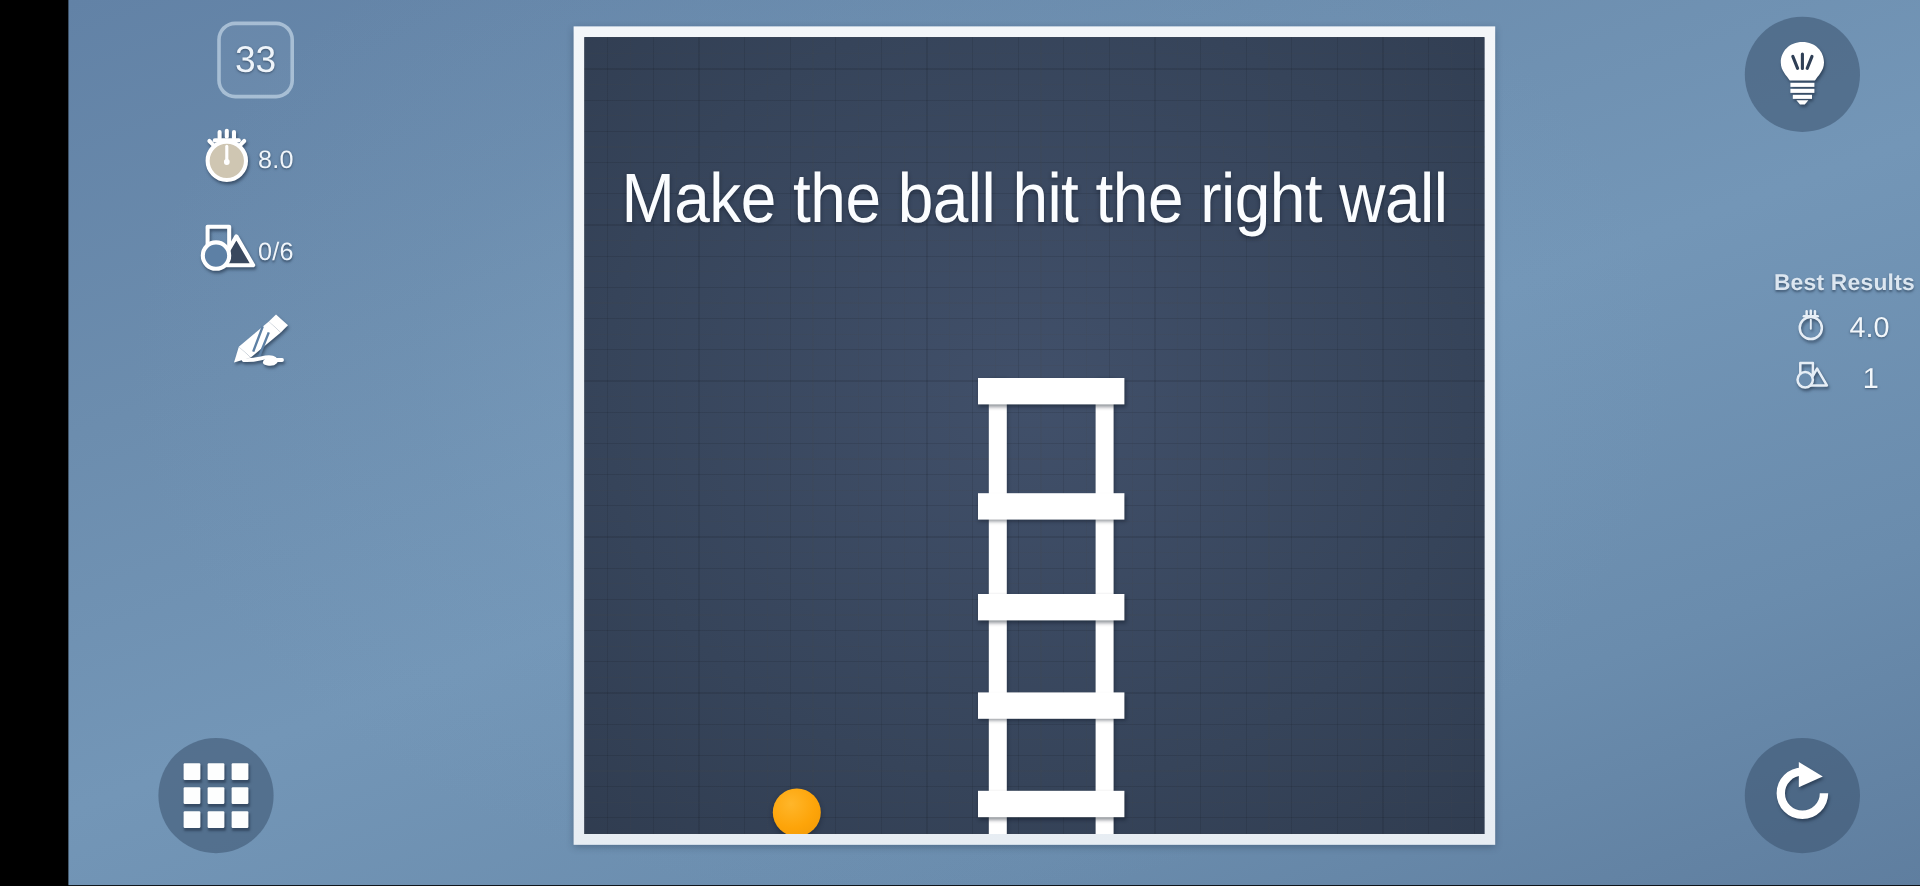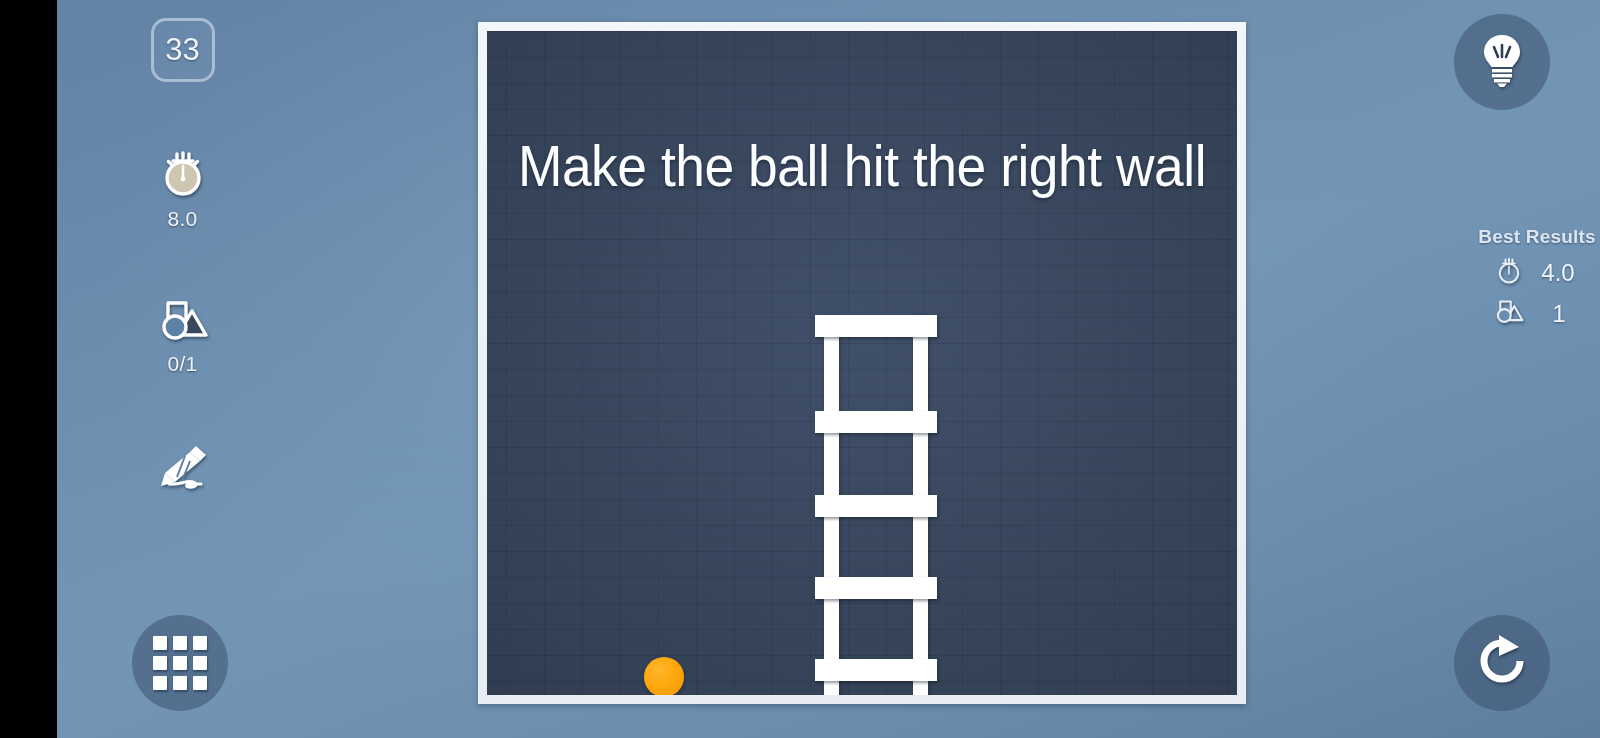--- a/index.html
+++ b/index.html
@@ -22,31 +22,31 @@
   #stage {
     position:absolute; left:57px; top:0; width:1543px; height:738px;
     background:
       radial-gradient(ellipse 900px 620px at 45% 42%, rgba(140,175,205,0.38) 0%, rgba(130,168,200,0.10) 45%, rgba(0,0,0,0) 72%),
       linear-gradient(160deg, #6282a6 0%, #6c8dae 28%, #7396b7 52%, #6a8cad 78%, #5f7e9f 100%);
   }
 
   
   #hud-left {
     position:absolute; left:63px; top:18px; width:125px;
-    display:flex; flex-direction:column; align-items:center;gap:44px;
+    display:flex; flex-direction:column; align-items:flex-end;
   }
   #level-badge {
     width:64px; height:64px; border-radius:15px;
     border:3px solid rgba(205,222,238,0.62);
     display:flex; align-items:center; justify-content:center;
     color:#eef4fa; font-size:31px; font-weight:400;
     text-shadow:0 1px 2px rgba(20,35,55,0.55);
     background:rgba(255,255,255,0.035);
   }
-  .hud-stat { margin-top:22px; display:flex; flex-direction:column; align-items:center; }
+  .hud-stat { margin-top:22px; display:flex; flex-direction:row; align-items:center; }
   .hud-stat .val {
     color:#f0f5fa; font-size:21px; margin-top:3px; letter-spacing:0.3px;
     text-shadow:0 1px 2px rgba(20,35,55,0.6);
   }
   .icon-shadow { filter:drop-shadow(1px 2px 1.5px rgba(20,35,55,0.55)); }
 
   
   .round-btn {
     position:absolute; border-radius:50%;
     background:rgba(58,82,110,0.55);
@@ -164,21 +164,21 @@
       <div class="hud-stat">
         <span class="icon-shadow">
           <svg width="54" height="48" viewBox="0 0 54 48">
             <g fill="none" stroke="#ffffff" stroke-width="3.4" stroke-linejoin="round">
               <path d="M12 6 L30 6 L30 24 L12 24 Z"></path>
               <path d="M36 14 L50 38 L22 38 Z" fill="#39485e"></path>
               <circle cx="19" cy="30" r="11" fill="#5d80a5"></circle>
             </g>
           </svg>
         </span>
-        <span class="val">0/1</span>
+        <span class="val">0/6</span>
       </div>
 
       <div class="hud-stat">
         <span class="icon-shadow">
           <svg width="56" height="48" viewBox="0 0 56 48">
             <g>
               <path d="M41 4 L51 13 L45 19 L35 10 Z" fill="#ffffff"></path>
               <path d="M35 10 L45 19 L20 40 L10 31 Z" fill="#ffffff"></path>
               <path d="M30 14 L22 35 M35 19 L27 39" stroke="#5d80a5" stroke-width="2" fill="none"></path>
               <path d="M10 31 L20 40 L6 44 Z" fill="#ffffff"></path>

